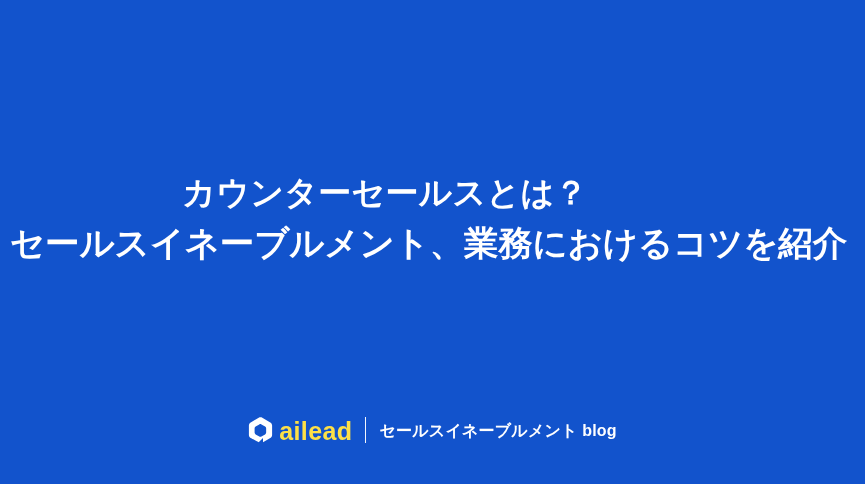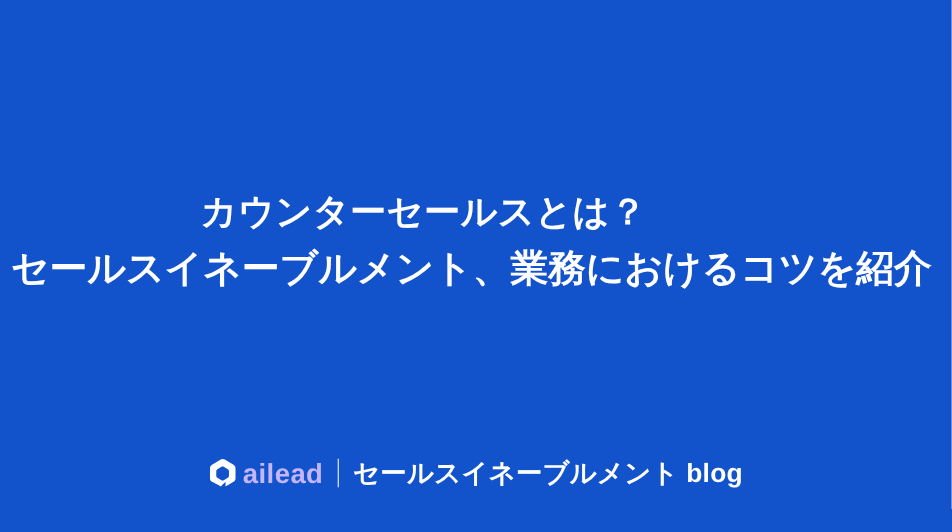--- a/index.html
+++ b/index.html
@@ -76,41 +76,41 @@
   }
 
   #ailead-hex-icon {
     display: block;
     width: 25px;
     height: 26px;
     flex: 0 0 auto;
   }
 
   #ailead-wordmark {
-    color: #c4b5fd;
+    color: #fde047;
     font-size: 25px;
     font-weight: 600;
     line-height: 1;
     letter-spacing: 0.4px;
     position: relative;
     top: 1px;
   }
 
   #brand-divider {
     width: 1px;
     height: 26px;
     background: #ffffff;
     margin: 0 13px;
     flex: 0 0 auto;
     opacity: 0.95;
   }
 
   #brand-tagline {
     color: #ffffff;
-    font-size: 24px;
+    font-size: 16px;
     font-weight: 700;
     line-height: 1;
     letter-spacing: 0.2px;
     white-space: nowrap;
     position: relative;
     top: 1px;
   }
 </style>
 </head>
 <body>

